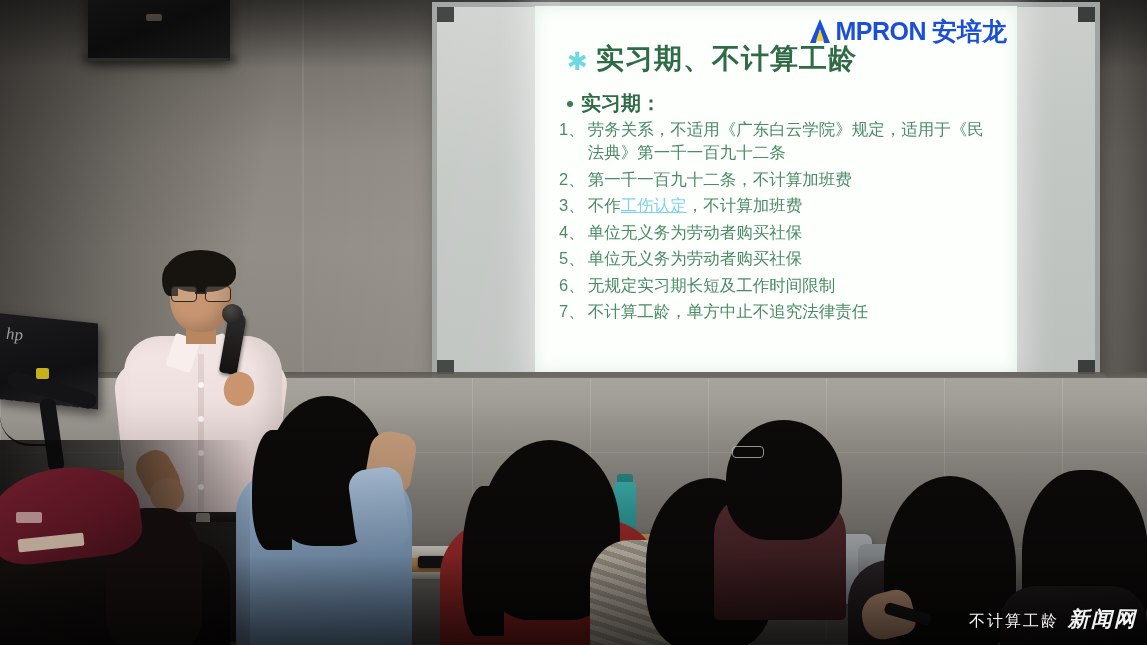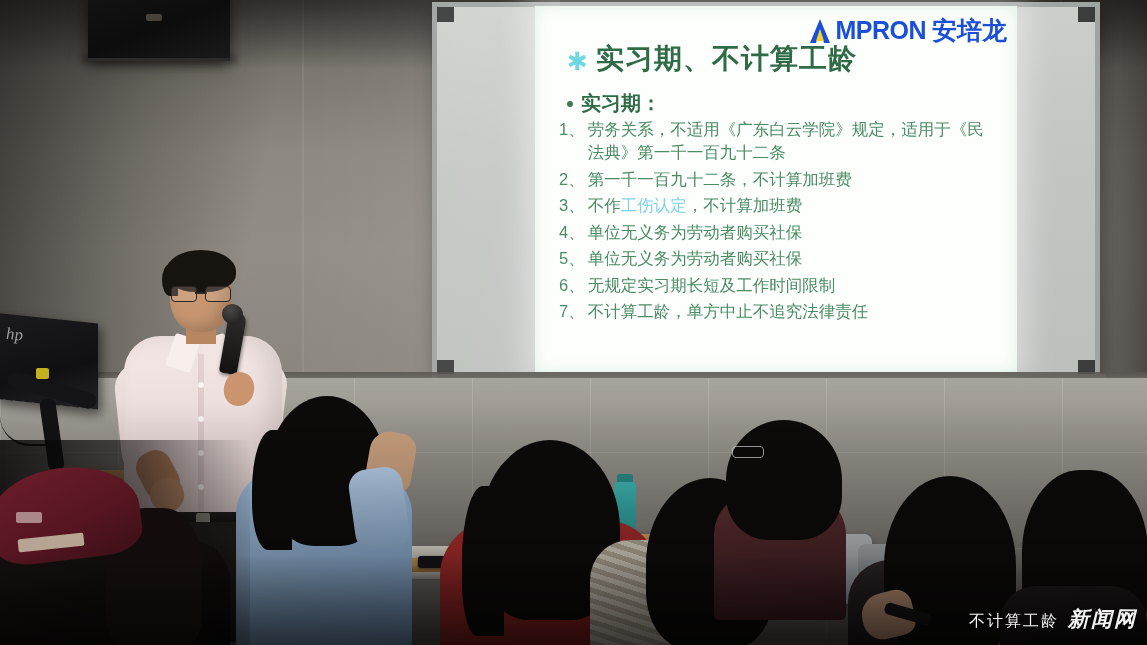--- a/index.html
+++ b/index.html
@@ -101,21 +101,21 @@
   .proj-glow-edge{
     position:absolute;left:535px;top:6px;width:482px;height:366px;
     box-shadow:inset 0 0 16px rgba(186,214,196,.45);
     pointer-events:none;
   }
   .proj-inner{position:absolute;inset:0;padding:0;}
 
   
   .logo{
     position:absolute;right:10px;top:12px;
-    display:flex;gap:4px;
+    display:flex;align-items:center;gap:4px;
   }
   .logo-a{
     position:relative;width:22px;height:26px;
   }
   .logo-a svg{display:block;}
   .logo-en{
     font-weight:bold;font-size:25px;letter-spacing:-.5px;
     color:#1b4fd8;line-height:1;
   }
   .logo-cn{
@@ -142,21 +142,21 @@
 
   .num-list{
     position:absolute;left:24px;top:112px;width:440px;
   }
   .num-item{
     display:flex;align-items:flex-start;gap:3px;
     color:#4b8b66;font-size:16.5px;line-height:1.42;margin-bottom:3px;
   }
   .num-idx{flex:0 0 auto;min-width:22px;}
   .num-body{flex:1 1 auto;}
-  .hl{color:#7fd2e8;}
+  .hl{color:#7fd2e8;text-decoration:underline;}
 
   
   .haze{
     position:absolute;left:300px;top:0;width:260px;height:390px;
     background:linear-gradient(95deg,rgba(255,255,255,0),rgba(255,255,255,.10));
     pointer-events:none;
   }
 
   
   .monitor{

